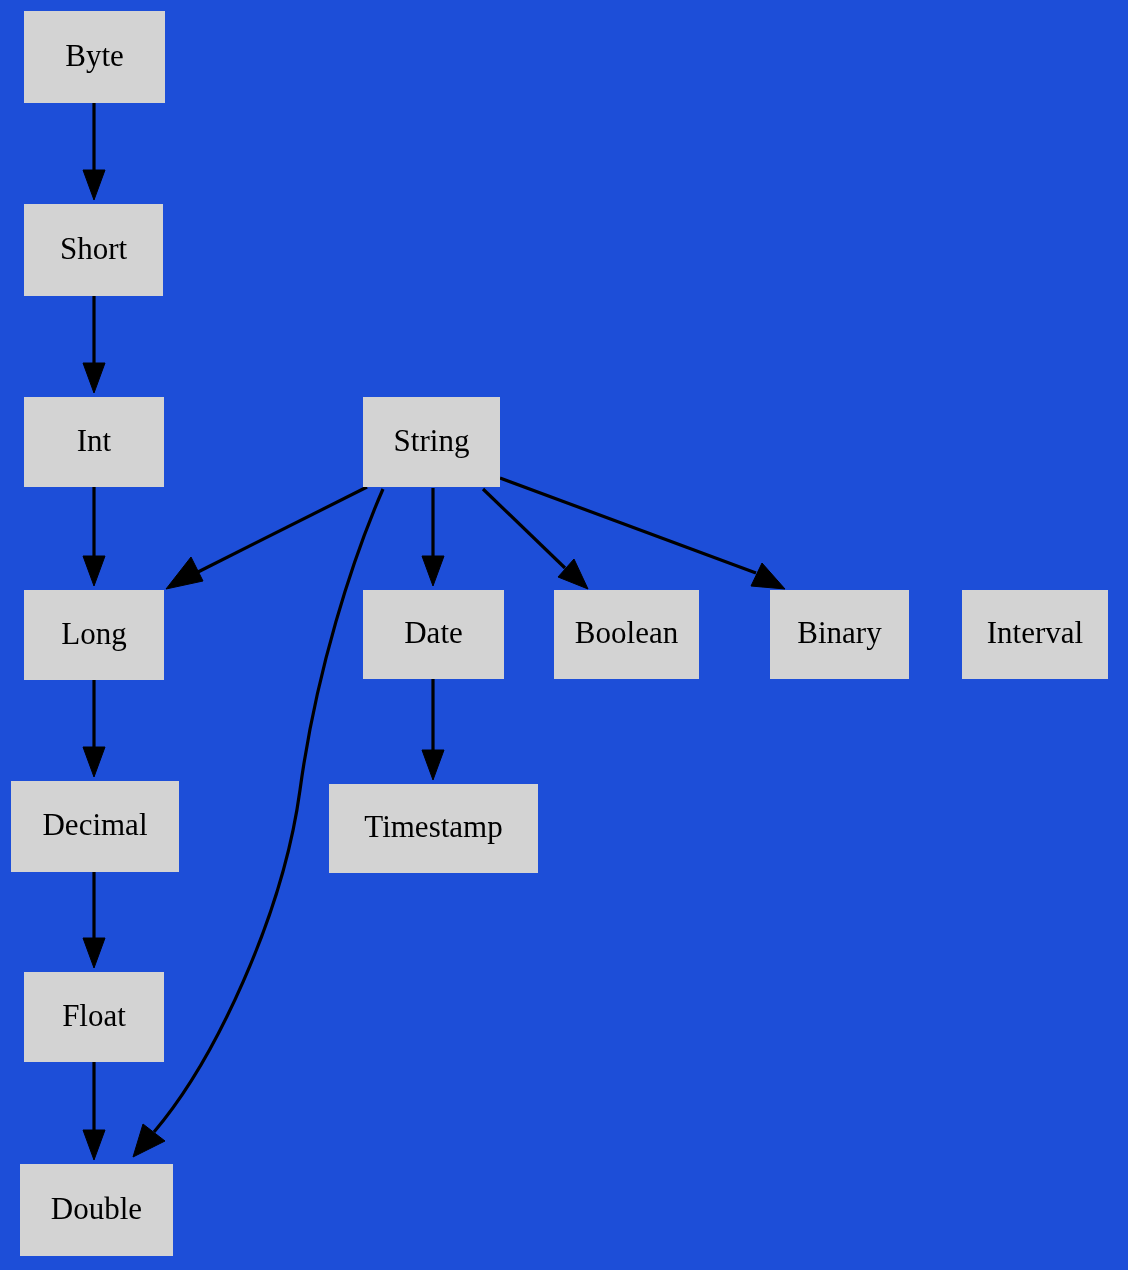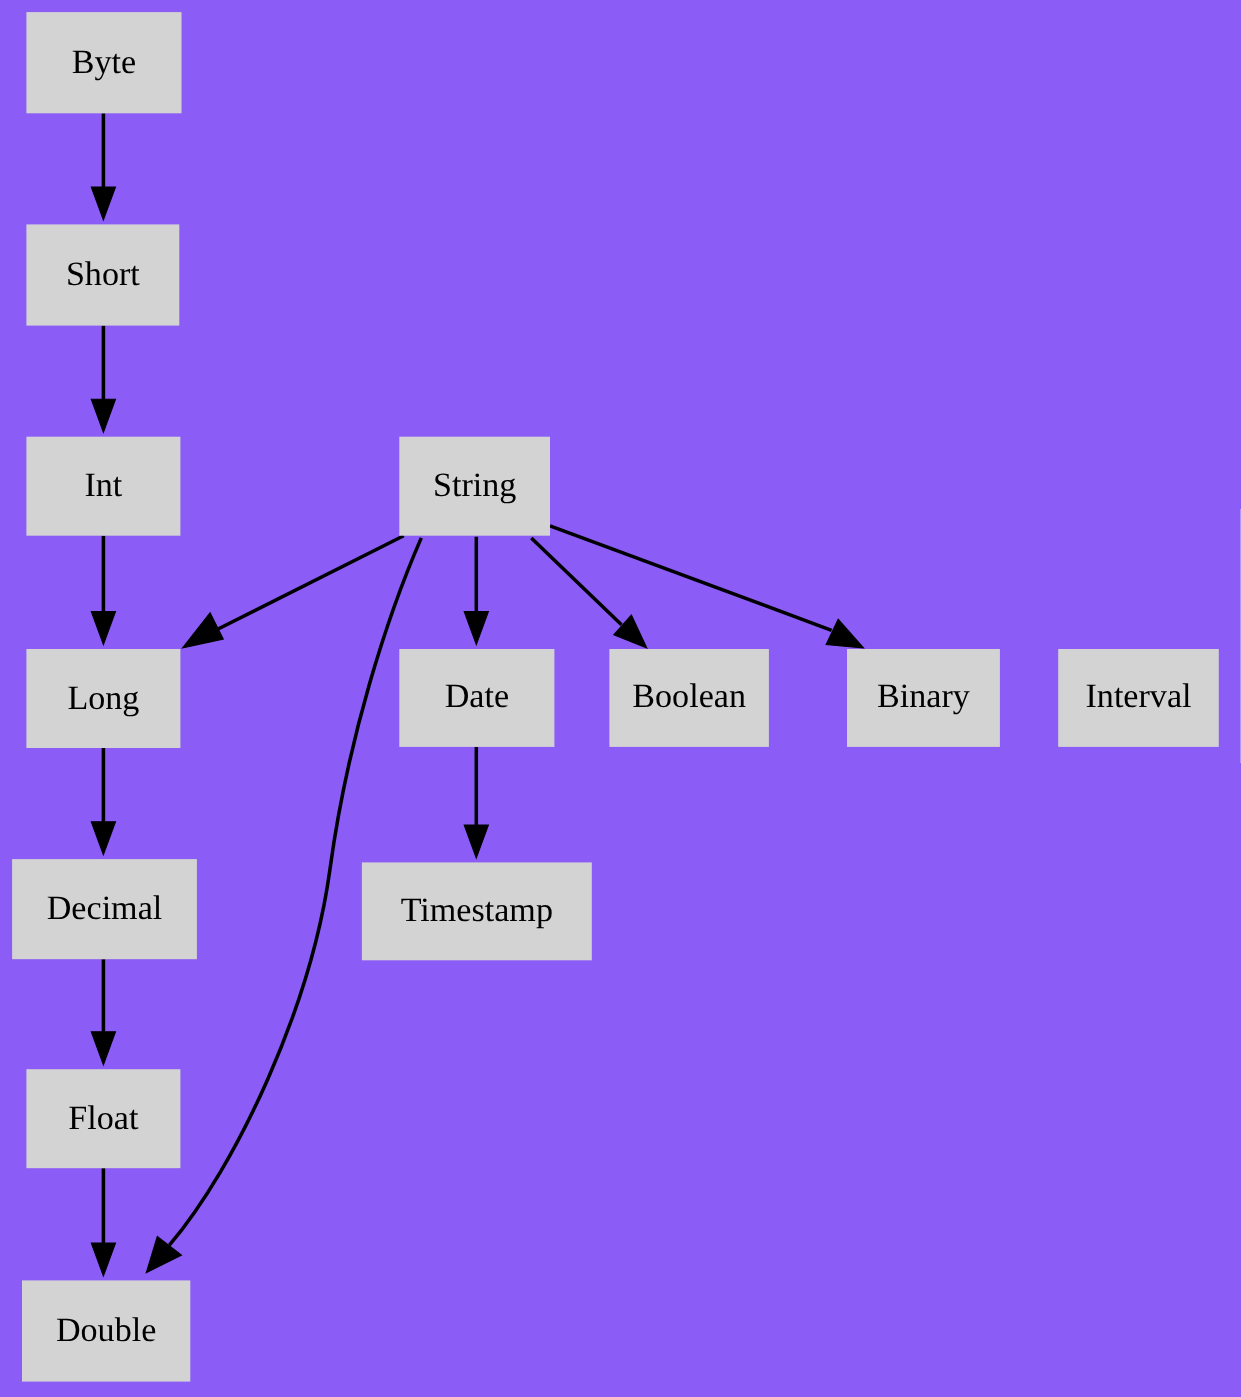--- a/index.html
+++ b/index.html
@@ -11,21 +11,21 @@
   body {
     width: 1128px;
     height: 1270px;
     overflow: hidden;
     font-family: "Liberation Serif", "DejaVu Serif", serif;
   }
   #diagram-root {
     position: relative;
     width: 1128px;
     height: 1270px;
-    background: #8b5cf6;
+    background: #1d4ed8;
   }
   svg#graph {
     display: block;
     width: 1128px;
     height: 1270px;
   }
   .node-box {
     fill: #d3d3d3;
     stroke: none;
   }

